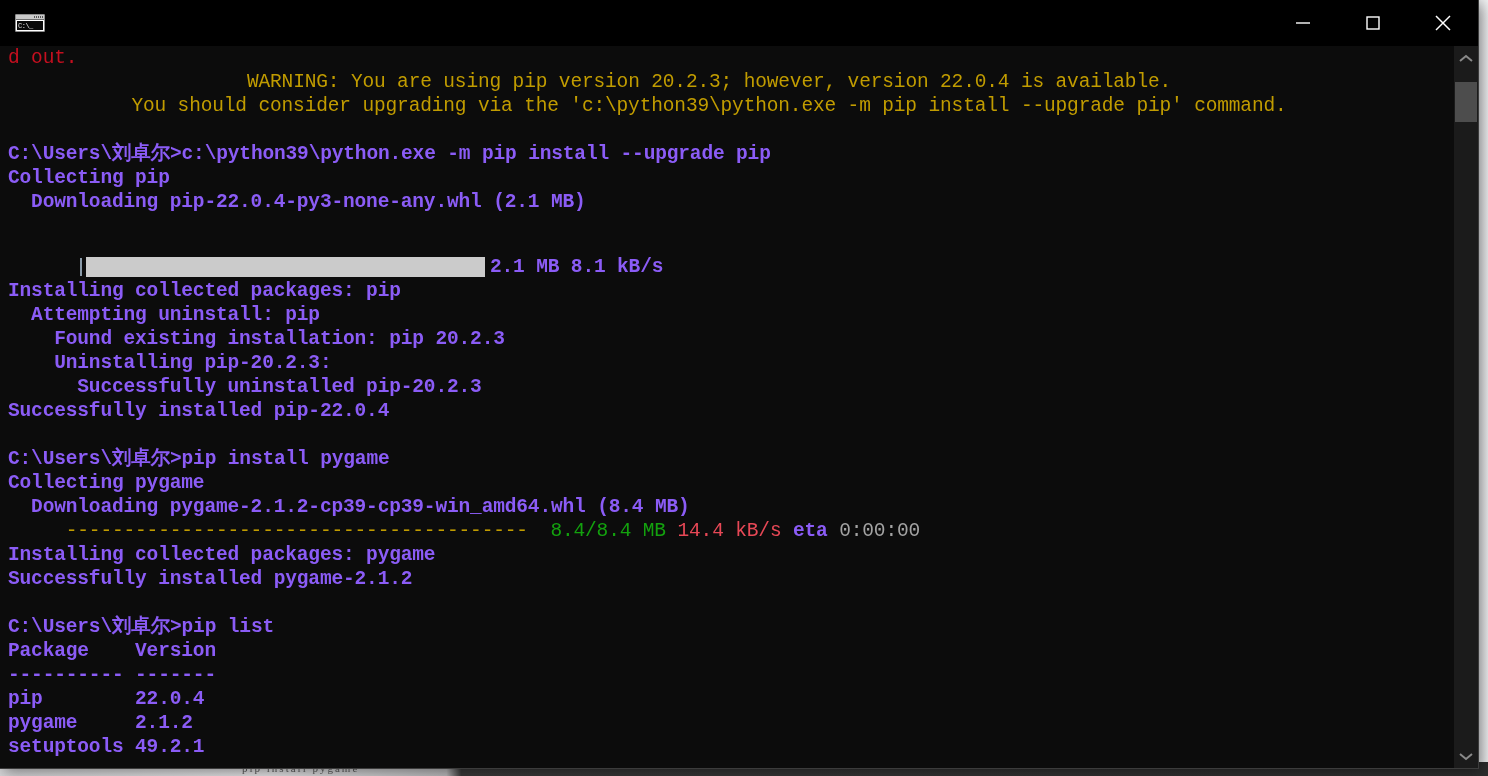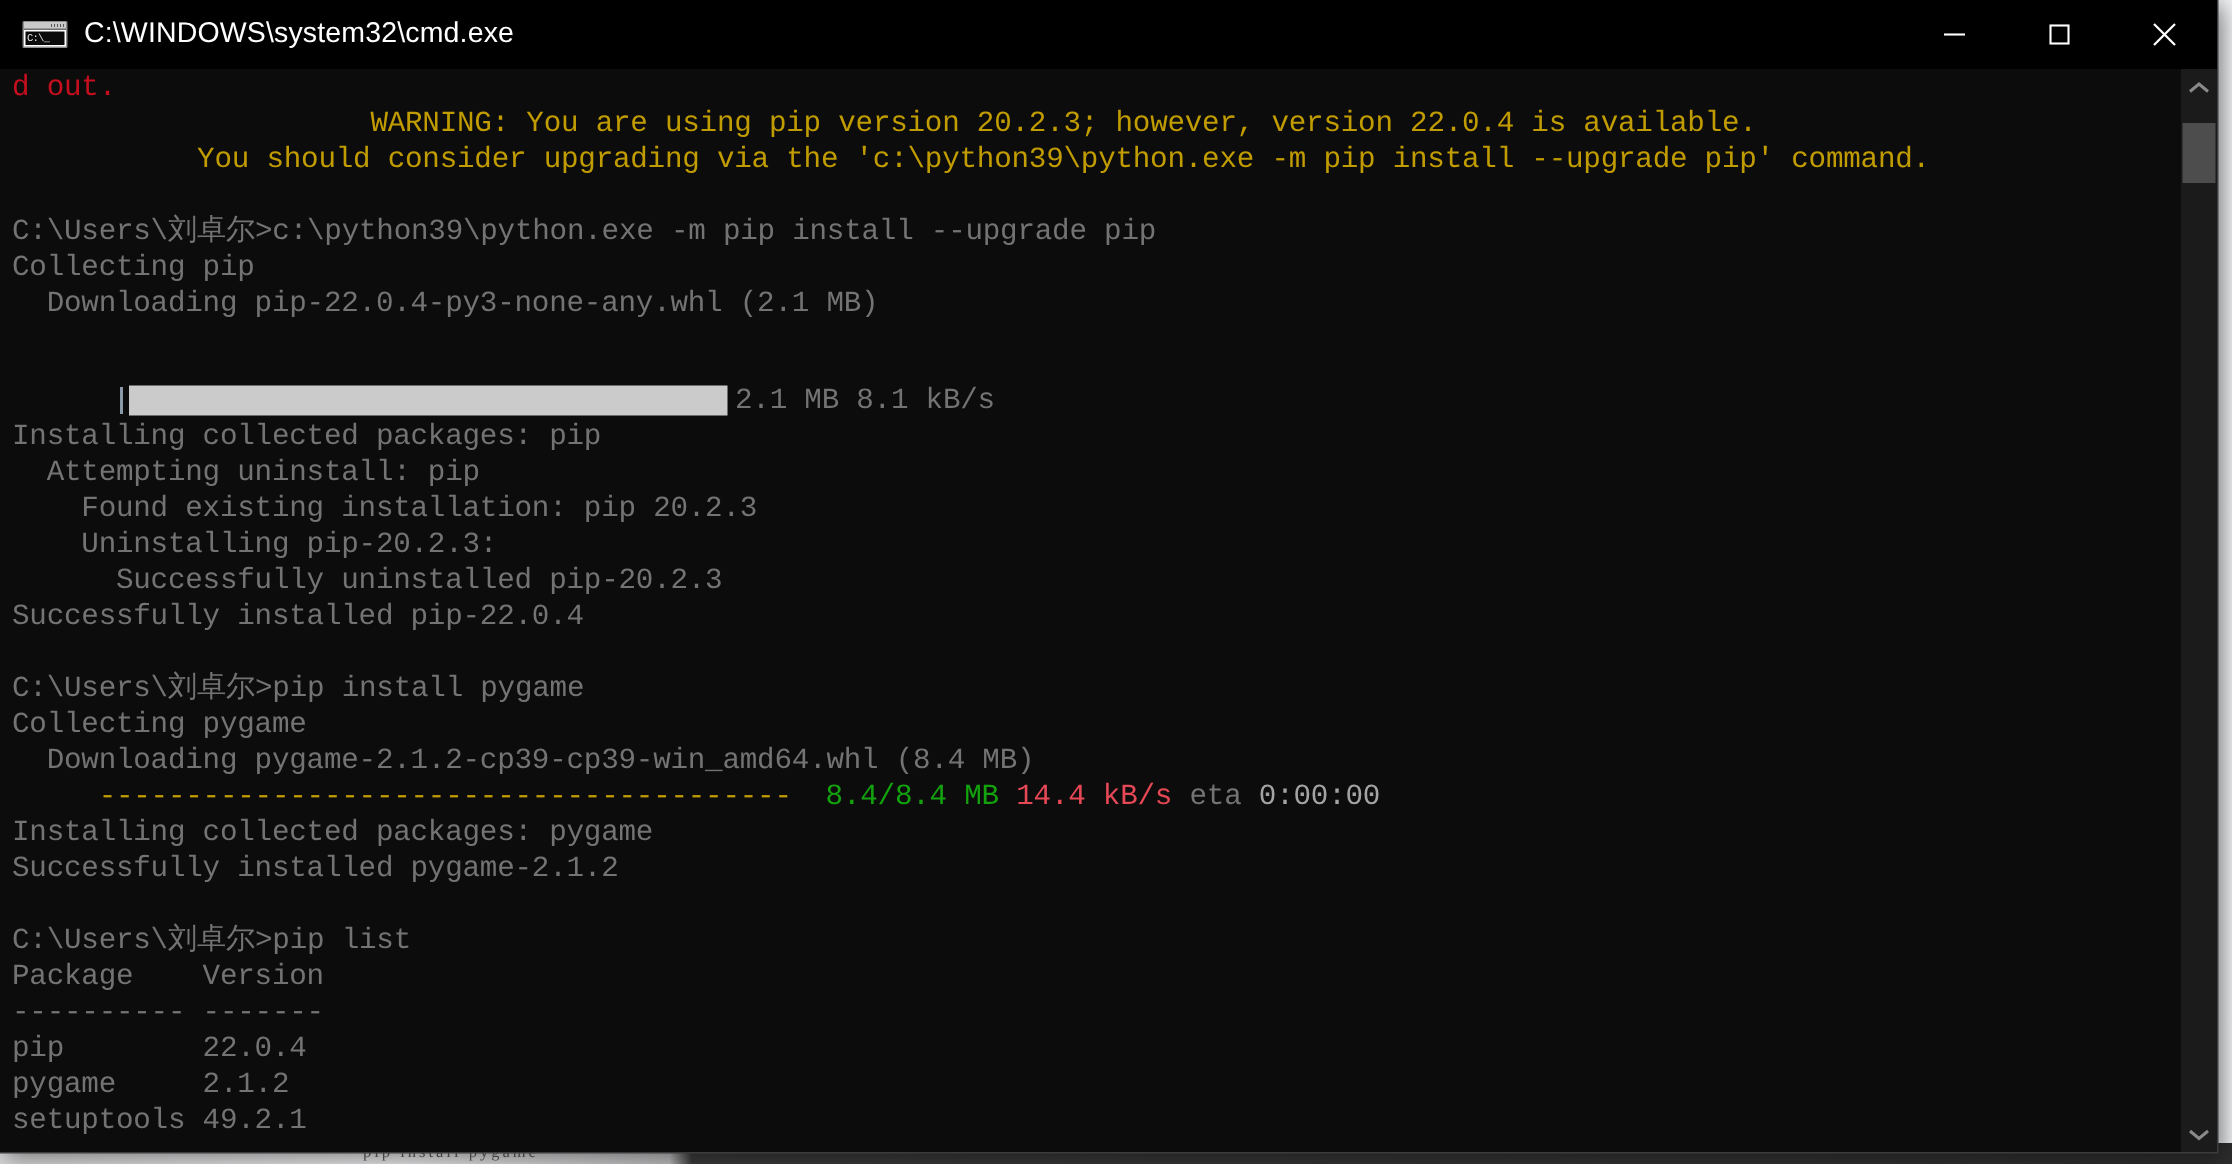--- a/index.html
+++ b/index.html
@@ -127,21 +127,21 @@
     font-size: 19.5px;
     line-height: 24px;
     color: #cccccc;
     white-space: pre;
     overflow: hidden;
     letter-spacing: -0.15px;
   }
   .line { height: 24px; white-space: pre; }
   .c-red    { color: #c50f1f; }
   .c-yellow { color: #c19c00; text-align: center; }
-  .c-gray   { color: #737373; }
+  .c-gray   { color: #8b5cf6; font-weight: bold; }
   .c-green  { color: #13a10e; margin-left: 11px; }
   .c-bred   { color: #e74856; }
   .c-blue   { color: #a3a3a3; }
 
   .progress-row { position: relative; height: 24px; margin-top: 41px; }
   .progress-pipe {
     position: absolute; left: 72px; top: 3px;
     width: 2px; height: 18px; background: #8a9aa8;
   }
   .progress-fill {
@@ -193,21 +193,20 @@
   <div class="bg-bottom-text">pip install pygame</div>
 </div>
 
 <div id="cmd-window">
 
   <div id="titlebar">
     <div id="app-icon">
       <div class="bar"></div>
       <div class="scr">C:\_</div>
     </div>
-    <span id="window-title">C:\WINDOWS\system32\cmd.exe</span>
 
     <div class="winbtns">
       <div class="winbtn">
         <svg width="22" height="22" viewBox="0 0 22 22">
           <line x1="4" y1="11" x2="18" y2="11" stroke="#ffffff" stroke-width="1.4"></line>
         </svg>
       </div>
       <div class="winbtn">
         <svg width="22" height="22" viewBox="0 0 22 22">
           <rect x="5" y="5" width="12" height="12" fill="none" stroke="#ffffff" stroke-width="1.4"></rect>

